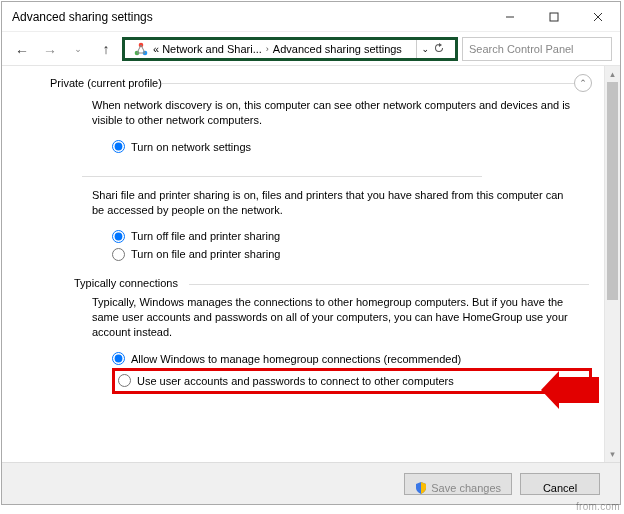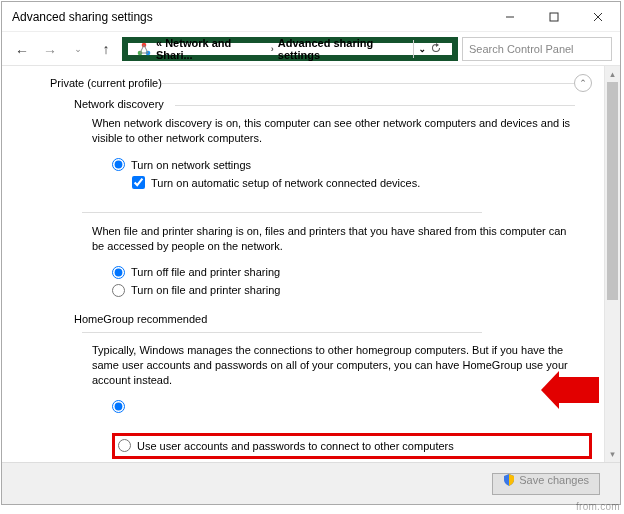--- a/index.html
+++ b/index.html
@@ -4,39 +4,39 @@
 <style>
 * { box-sizing: border-box; margin: 0; padding: 0; }
 body { font-family: "Segoe UI", Tahoma, sans-serif; font-size: 11px; color: #000; background: #fff; width: 624px; height: 514px; overflow: hidden; position: relative; }
 .window { border: 1px solid #aaa; width: 620px; height: 504px; margin: 1px; background: #fff; display: flex; flex-direction: column; }
 .titlebar { display: flex; align-items: center; height: 30px; border-bottom: 1px solid #eee; }
 .titlebar .title { flex: 1; padding-left: 10px; font-size: 12px; }
 .titlebar .wbtn { width: 44px; height: 30px; display: flex; align-items: center; justify-content: center; font-size: 12px; color: #333; cursor: default; }
 .navrow { display: flex; align-items: center; height: 34px; padding: 0 8px; gap: 4px; border-bottom: 1px solid #e5e5e5; }
 .navbtn { width: 24px; height: 24px; display: flex; align-items: center; justify-content: center; color: #888; font-size: 14px; }
 .navbtn.active { color: #333; }
-.breadcrumb { flex: 1; display: flex; align-items: center; border: 6px solid #14532d; height: 24px; padding: 0 4px; font-size: 11px; color: #000; font-weight: bold; }
+.breadcrumb { flex: 1; display: flex; align-items: center; border: 3px solid #14532d; height: 24px; padding: 0 4px; font-size: 11px; color: #000; }
 .breadcrumb .bc-icon { width: 16px; height: 16px; margin: 0 4px; position: relative; }
 .breadcrumb .sep { margin: 0 4px; color: #555; font-size: 9px; }
 .breadcrumb .refresh { margin-left: auto; padding: 2px 6px 2px 4px; display: flex; align-items: center; gap: 4px; border-left: 1px solid #ccc; }
 .searchbox { width: 150px; border: 1px solid #ccc; height: 24px; padding: 0 6px; font-size: 11px; color: #888; display: flex; align-items: center; text-align: right; }
 .content { flex: 1; overflow-y: auto; padding: 8px 18px 0 48px; position: relative; }
 .section-head { font-size: 11px; color: #000; display: flex; align-items: center; margin-bottom: 6px; }
 .section-head .line { flex: 1; height: 1px; background: #ddd; }
 .chev { width: 18px; height: 18px; border: 1px solid #bbb; border-radius: 50%; display: flex; align-items: center; justify-content: center; font-size: 9px; color: #666; background: #fff; }
 .sub { margin-left: 24px; margin-bottom: 14px; }
 .sub-title { color: #000; margin-bottom: 6px; }
 .sub-title .line { display: inline-block; vertical-align: middle; border-top: 1px solid #ddd; width: 400px; margin-left: 8px; }
 .desc { margin: 6px 18px 10px 18px; font-size: 11px; line-height: 1.35; }
 .opts { margin-left: 38px; font-size: 11px; }
 .opt { display: flex; align-items: center; gap: 6px; min-height: 18px; }
 .opt input { margin: 0; }
 .opt.sub-opt { margin-left: 20px; }
 .footer { height: 42px; border-top: 1px solid #ddd; background: #f0f0f0; display: flex; align-items: center; justify-content: flex-end; gap: 8px; padding: 0 20px; }
-.btn { min-width: 80px; height: 22px; border: 1px solid #adadad; background: #e1e1e1; font-size: 11px; display: inline-flex; align-items: flex-start; justify-content: center; gap: 4px; padding: 0 10px; }
+.btn { min-width: 80px; height: 22px; border: 1px solid #adadad; background: #e1e1e1; font-size: 11px; display: inline-flex; align-items: flex-end; justify-content: center; gap: 4px; padding: 0 10px; }
 .btn.disabled { color: #888; }
 .shield { width: 12px; height: 12px; }
 
 .callout-box { border: 3px solid #e20000; padding: 1px 3px; }
 .arrow-callout { position: absolute; left: 559px; top: 377px; }
 .arrow-shape { width: 40px; height: 26px; background: #e20000; position: relative; }
 .arrow-shape::before { content: ""; position: absolute; left: -18px; top: -6px; border-top: 19px solid transparent; border-bottom: 19px solid transparent; border-right: 18px solid #e20000; }
 .scrollbar-fake { position: absolute; right: 0; top: 0; bottom: 0; width: 16px; background: #f0f0f0; border-left: 1px solid #e5e5e5; }
 .scrollbar-fake .up, .scrollbar-fake .down { height: 16px; display:flex;align-items:center;justify-content:center;color:#888;font-size:9px;}
 .scrollbar-fake .track { position:absolute; top:16px; bottom:16px; left:0; right:0;}
@@ -105,65 +105,58 @@
 
   <div class="content" style="padding-right:28px;">
 
     <div class="section-head">
       <span>Private (current profile)</span>
       <span class="line"></span>
       <span class="chev">⌃</span>
     </div>
 
     <div class="sub">
-      <div class="sub-title">
-        <span>Network discovery</span>
-        <span class="line"></span>
-      </div>
       <div class="desc">When network discovery is on, this computer can see other network computers and devices and is visible to other network computers.</div>
       <div class="opts">
         <label class="opt">
           <input type="radio" name="nd" checked="" style="">
           <span>Turn on network settings</span>
-        </label>
-        <label class="opt sub-opt">
-          <input type="checkbox" checked="" style="">
-          <span>Turn on automatic setup of network connected devices.</span>
         </label>
       </div>
     </div>
 
     <div class="sub">
       <div class="sub-title">
         <span class="line"></span>
       </div>
-      <div class="desc">When file and printer sharing is on, files and printers that you have shared from this computer can be accessed by people on the network.</div>
+      <div class="desc">Shari file and printer sharing is on, files and printers that you have shared from this computer can be accessed by people on the network.</div>
       <div class="opts">
         <label class="opt">
           <input type="radio" name="fp" checked="" style="">
           <span>Turn off file and printer sharing</span>
         </label>
         <label class="opt">
           <input type="radio" name="fp" style="">
           <span>Turn on file and printer sharing</span>
         </label>
       </div>
     </div>
 
     <div class="sub" style="margin-bottom:10px;">
       <div class="sub-title">
-        <span>HomeGroup recommended</span>
+        <span>Typically connections</span>
         <span class="line"></span>
       </div>
       <div class="desc">Typically, Windows manages the connections to other homegroup computers. But if you have the same user accounts and passwords on all of your computers, you can have HomeGroup use your account instead.</div>
       <div class="opts">
         <label class="opt">
           <input type="radio" name="hg" checked="" style="">
+          <span>Allow Windows to manage homegroup connections (recommended)</span>
         </label>
-        <div class="callout-box" style="margin-top:17px;">
+        <div class="callout-box" style="margin-top:0;">
           <label class="opt">
             <input type="radio" name="hg" style="">
             <span>Use user accounts and passwords to connect to other computers</span>
           </label>
         </div>
       </div>
     </div>
 
     <div class="scrollbar-fake">
       <div class="up">▴</div>
@@ -178,20 +171,23 @@
   <div class="footer">
     <div class="btn disabled">
       <span class="shield">
         <svg viewBox="0 0 12 12">
             <path d="M6 0 L11 2 V6 C11 9 8 11 6 12 C4 11 1 9 1 6 V2 Z" fill="#3b78e7"></path>
             <path d="M6 0 L11 2 V6 C11 9 8 11 6 12 V0 Z" fill="#fbbc04"></path>
           </svg>
       </span>
       <span>Save changes</span>
     </div>
+    <div class="btn">
+      <span>Cancel</span>
+    </div>
   </div>
 
 </div>
 
 <div class="arrow-callout">
   <div class="arrow-shape"></div>
 </div>
 
 <div class="watermark">from.com</div>
 

